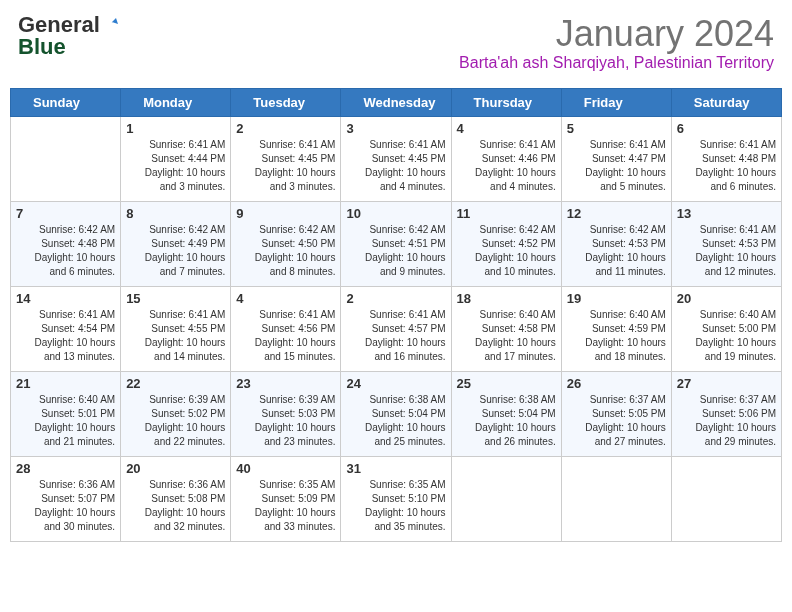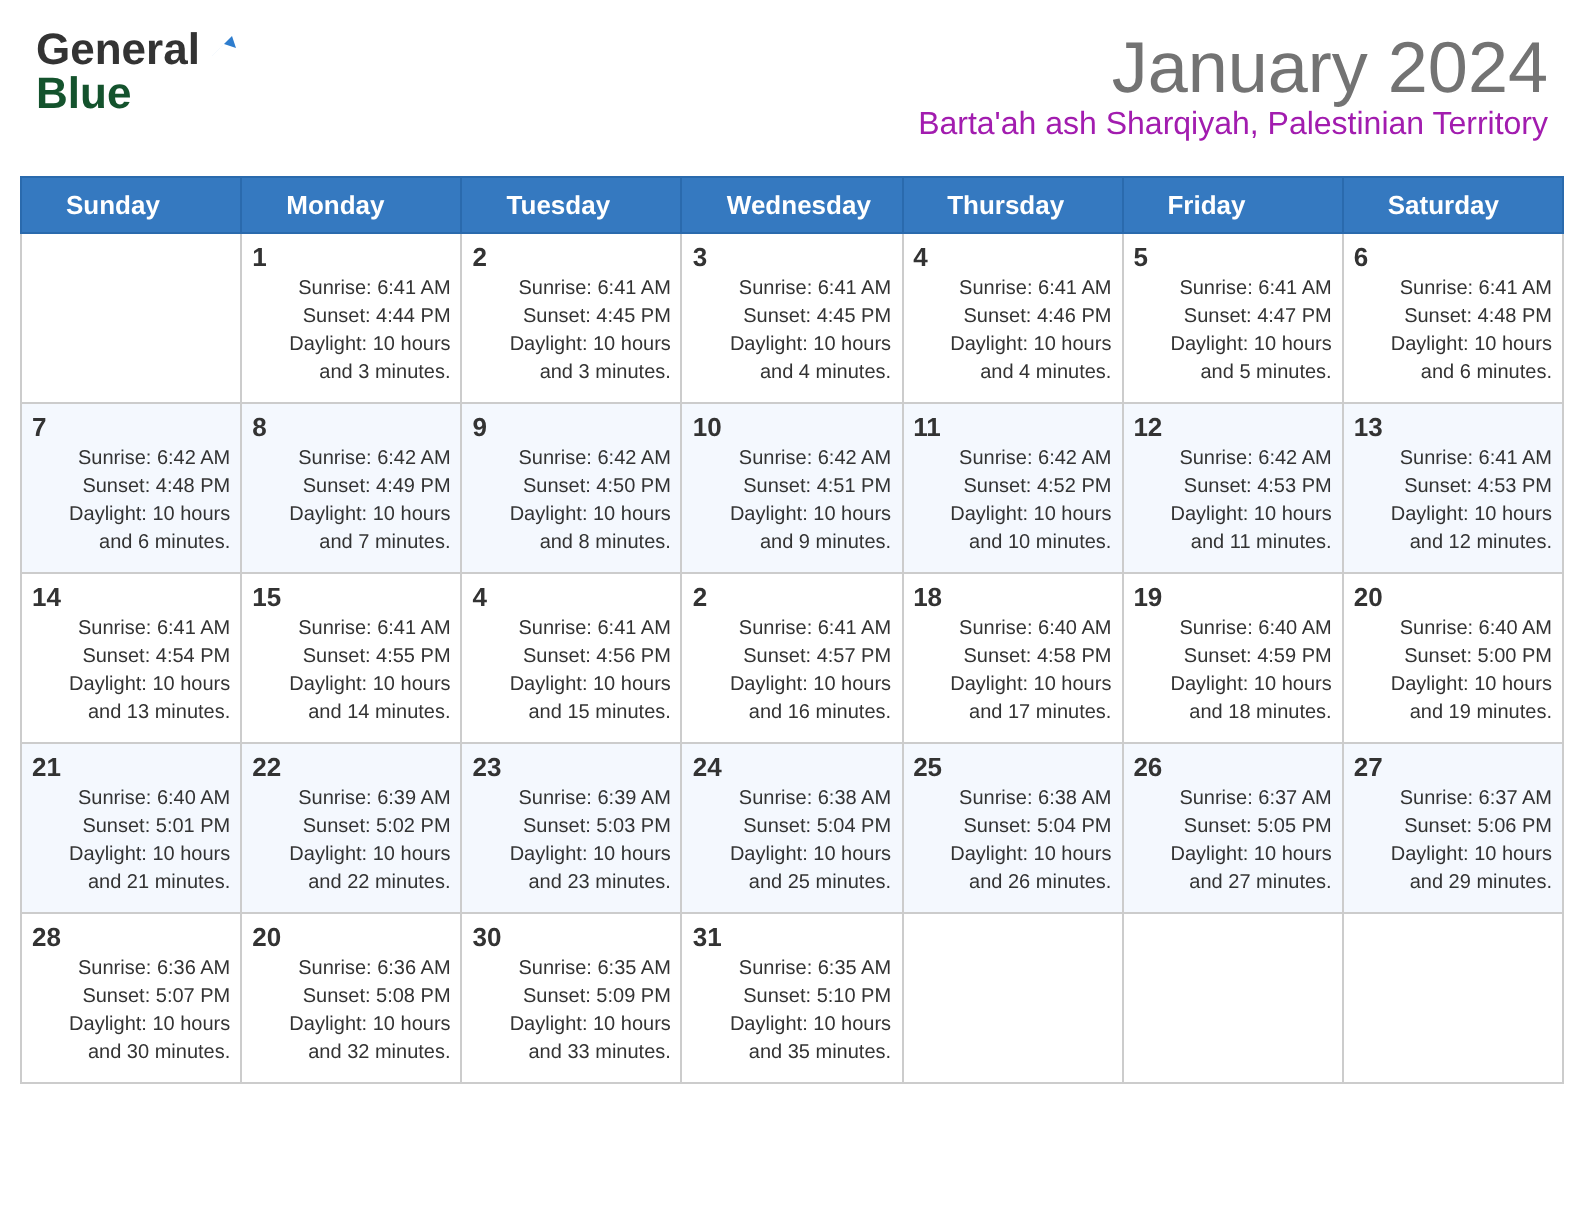--- a/index.html
+++ b/index.html
@@ -248,21 +248,21 @@
       <tr>
         <td>
           <span class="day-number">28</span>
           <div class="day-info">Sunrise: 6:36 AM<br>Sunset: 5:07 PM<br>Daylight: 10 hours<br>and 30 minutes.</div>
         </td>
         <td>
           <span class="day-number">20</span>
           <div class="day-info">Sunrise: 6:36 AM<br>Sunset: 5:08 PM<br>Daylight: 10 hours<br>and 32 minutes.</div>
         </td>
         <td>
-          <span class="day-number">30</span>
+          <span class="day-number">40</span>
           <div class="day-info">Sunrise: 6:35 AM<br>Sunset: 5:09 PM<br>Daylight: 10 hours<br>and 33 minutes.</div>
         </td>
         <td>
           <span class="day-number">31</span>
           <div class="day-info">Sunrise: 6:35 AM<br>Sunset: 5:10 PM<br>Daylight: 10 hours<br>and 35 minutes.</div>
         </td>
         <td class="empty-cell"></td>
         <td class="empty-cell"></td>
         <td class="empty-cell"></td>
       </tr>

